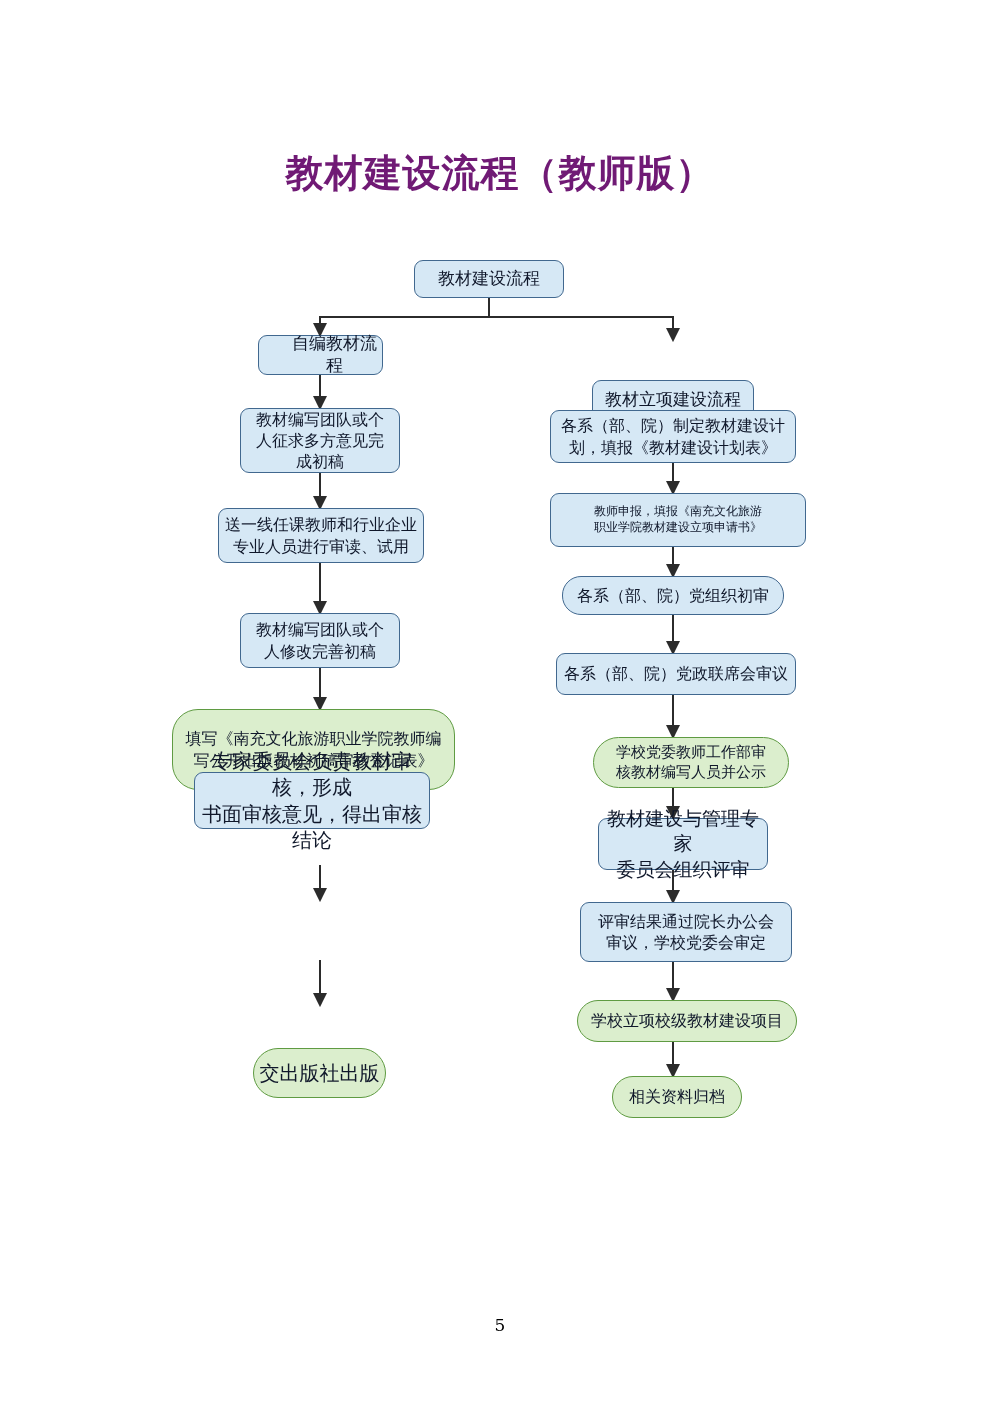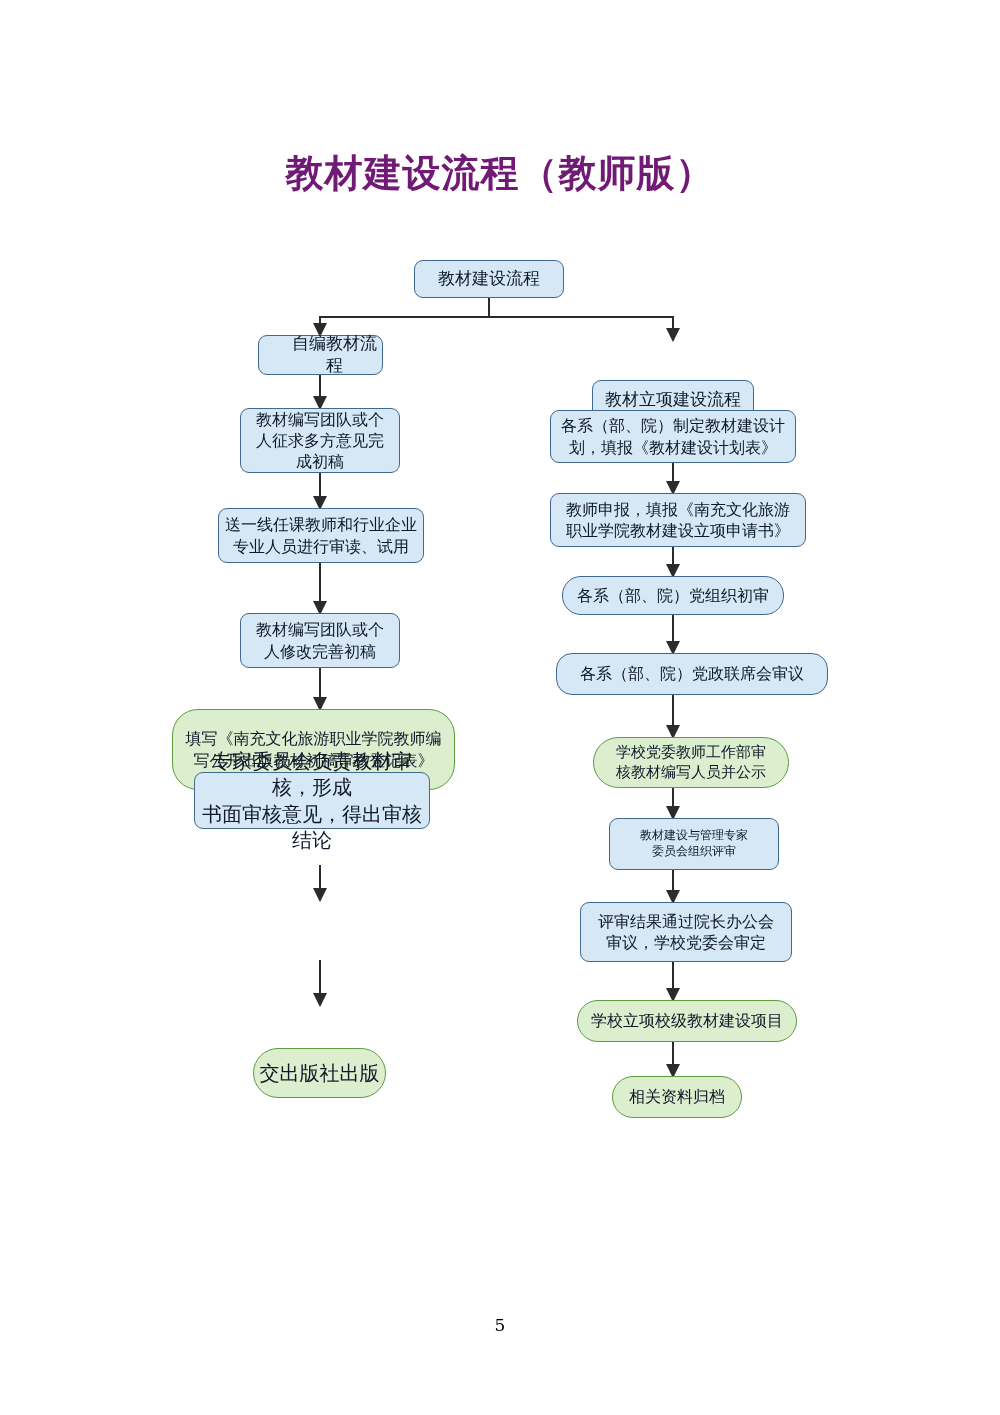--- a/index.html
+++ b/index.html
@@ -135,31 +135,31 @@
 书面审核意见，得出审核结论</div>
 
 
   <div class="node green pill" style="left:253px; top:1048px; width:133px; height:50px; font-size:20px;">交出版社出版</div>
 
   <div class="node blue" style="left:592px; top:340px; width:162px; height:40px; font-size:17px;margin-top:40px;">教材立项建设流程</div>
 
   <div class="node blue" style="left:550px; top:410px; width:246px; height:53px; font-size:16px;">各系（部、院）制定教材建设计
 划，填报《教材建设计划表》</div>
 
-  <div class="node blue" style="left:550px; top:493px; width:256px; height:54px; font-size:16px;">教师申报，填报《南充文化旅游
+  <div class="node blue" style="left:550px; top:493px; width:256px; height:54px; font-size:12px;">教师申报，填报《南充文化旅游
 职业学院教材建设立项申请书》</div>
 
   <div class="node blue" style="left:562px; top:576px; width:222px; height:39px; font-size:16px;border-radius:19px;">各系（部、院）党组织初审</div>
 
-  <div class="node blue" style="left:556px; top:653px; width:272px; height:42px; font-size:16px;border-radius:16px;">各系（部、院）党政联席会审议</div>
+  <div class="node blue" style="left:556px; top:653px; width:240px; height:42px; font-size:16px;">各系（部、院）党政联席会审议</div>
 
   <div class="node green" style="left:593px; top:737px; width:196px; height:51px; font-size:15px;">学校党委教师工作部审
 核教材编写人员并公示</div>
 
-  <div class="node blue" style="left:598px; top:818px; width:170px; height:52px; font-size:12px;margin-left:11px;">教材建设与管理专家
+  <div class="node blue" style="left:598px; top:818px; width:170px; height:52px; font-size:19px;">教材建设与管理专家
 委员会组织评审</div>
 
   <div class="node blue" style="left:580px; top:902px; width:212px; height:60px; font-size:16px;">评审结果通过院长办公会
 审议，学校党委会审定</div>
 
   <div class="node green pill" style="left:577px; top:1000px; width:220px; height:42px; font-size:16px;">学校立项校级教材建设项目</div>
 
   <div class="node green pill" style="left:612px; top:1076px; width:130px; height:42px; font-size:16px;">相关资料归档</div>
 
   <div class="page-number">5</div>

